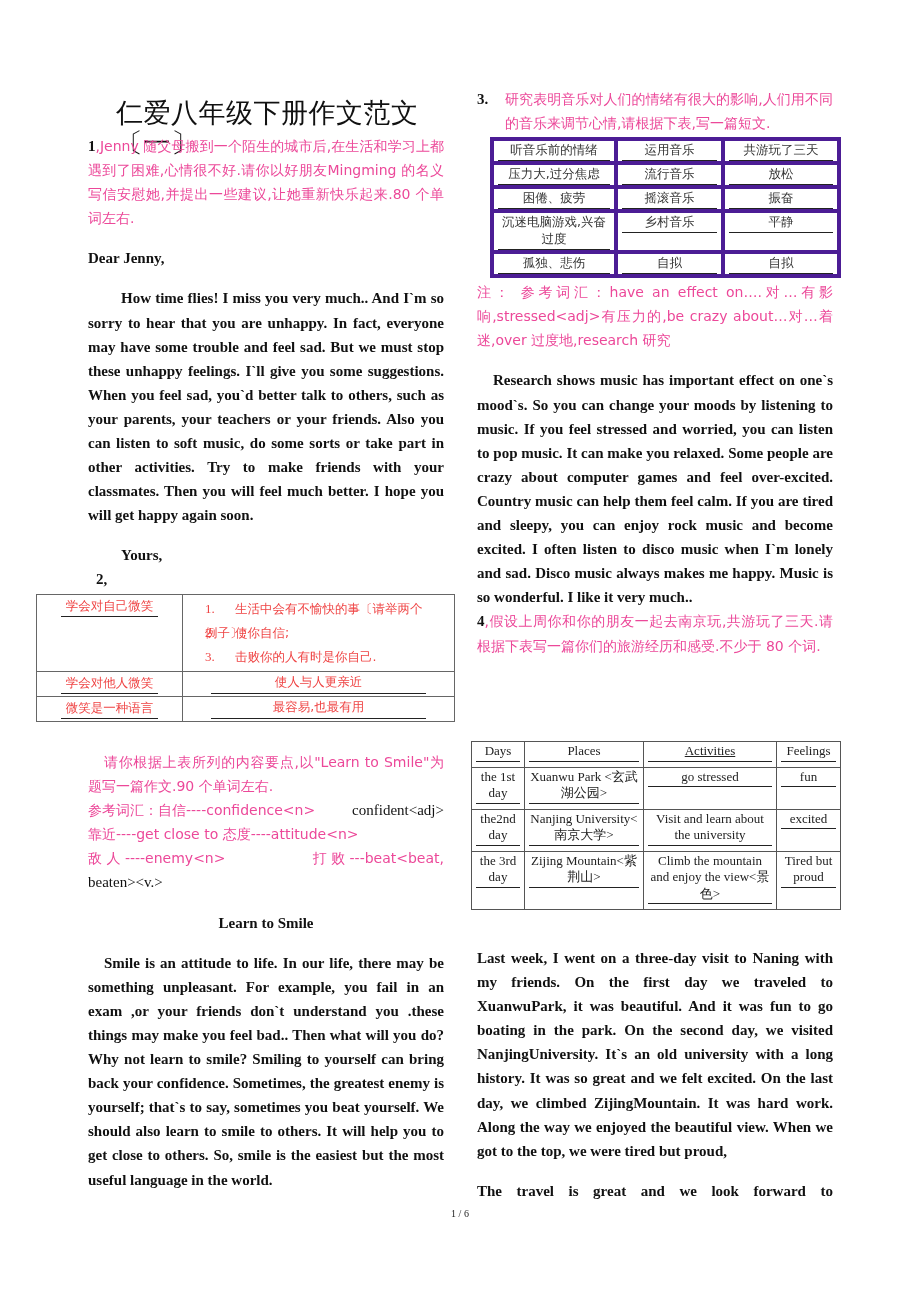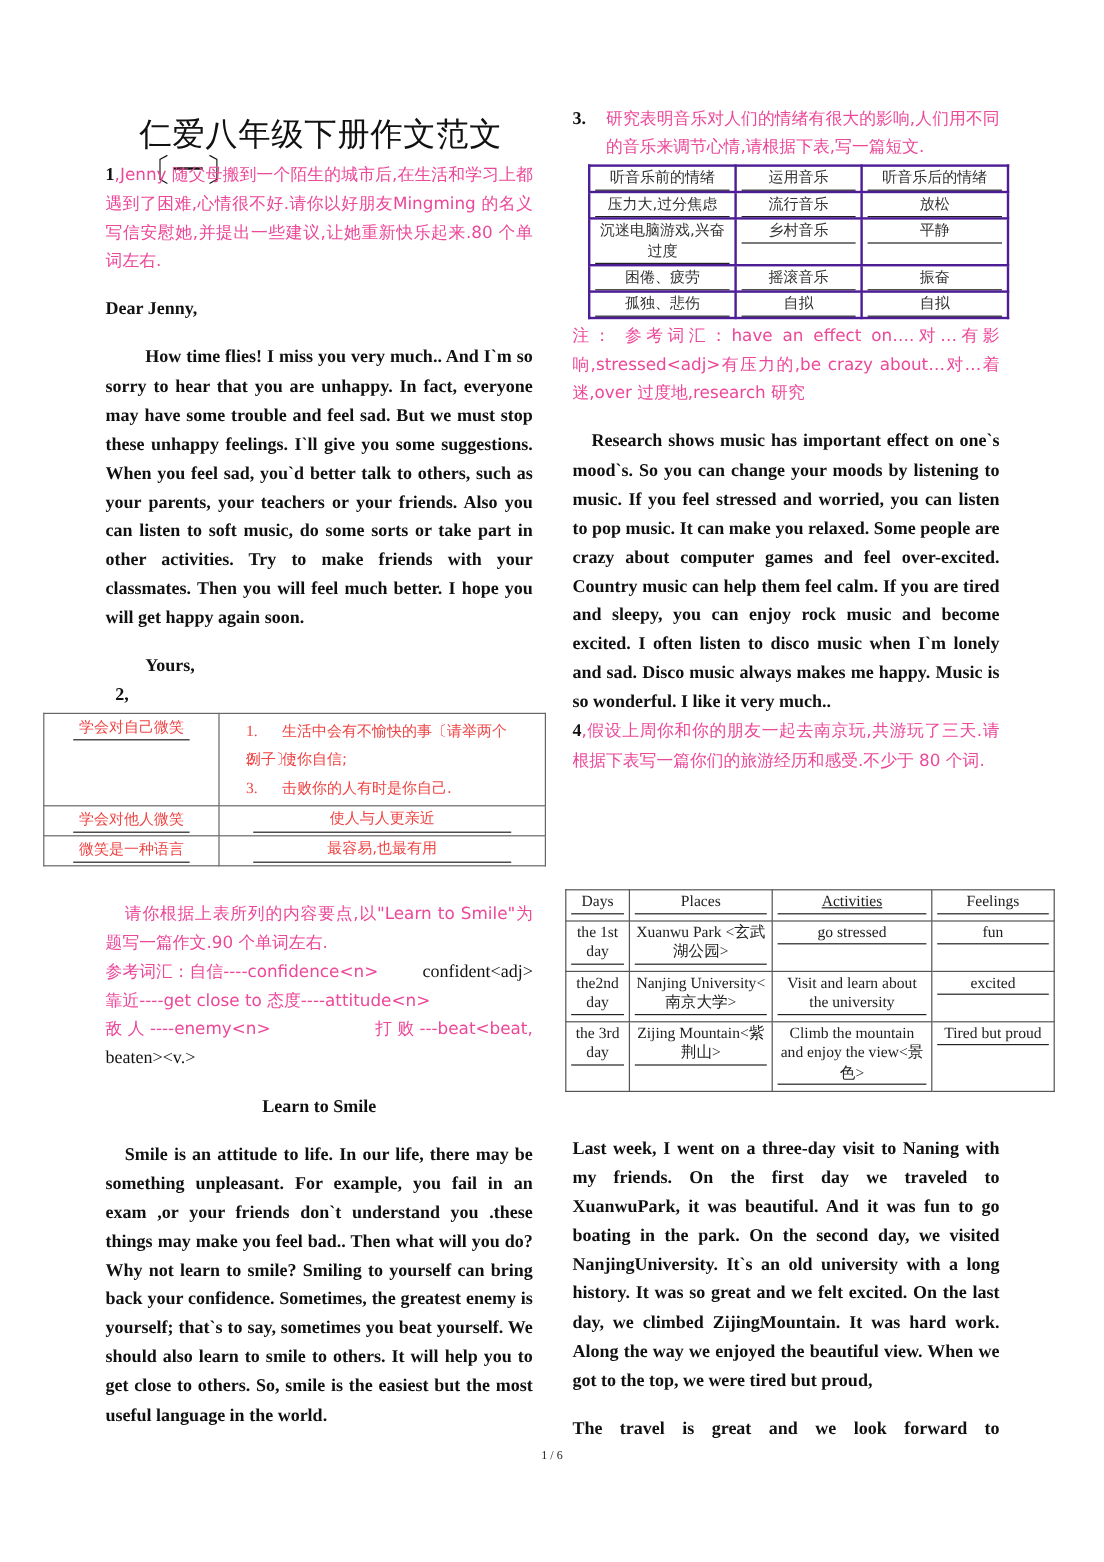--- a/index.html
+++ b/index.html
@@ -30,28 +30,28 @@
                 font-size: 12.5px; color: #ef4444; padding: 2px 22px; }
   table.t2 td.lab { width: 101px; text-align: center; line-height: 17px; }
   table.t2 .uline { border-bottom: 1.5px solid #222; display: block; padding-bottom: 2px; margin: 0 2px; }
   table.t2 ol { margin: 0; padding: 0; list-style: none; }
   table.t2 ol li { height: 24px; line-height: 24px; }
   table.t2 ol li .num { display: inline-block; width: 30px; font-family: "Liberation Serif", serif; font-size: 13px; }
   table.t2 .centered-u { text-align: center; border-bottom: 1.5px solid #222; margin: 0 6px; padding-bottom: 2px; }
 
   
   table.t3 { width: 351px; border-collapse: collapse; margin: 2px 0 0 13px; }
-  table.t3 td { border: 2px solid #4c1d95; font-family: "DejaVu Sans", sans-serif; font-size: 12.5px; color: #333;
+  table.t3 td { border: 4px solid #4c1d95; font-family: "DejaVu Sans", sans-serif; font-size: 12.5px; color: #333;
                 text-align: center; vertical-align: top; padding: 0 4px; line-height: 17px; }
   table.t3 .u { border-bottom: 1.5px solid #222; display: block; padding-bottom: 2px; }
   table.t3 td.c1 { width: 112px; }
   table.t3 td.c2 { width: 95px; }
 
   
-  table.t4 { position: absolute; left: 471px; top: 741px; width: 408px; border-collapse: collapse; }
+  table.t4 { position: absolute; left: 471px; top: 741px; width: 370px; border-collapse: collapse; }
   table.t4 td { border: 1px solid #555; font-size: 13px; color: #222; text-align: center; vertical-align: top;
                 padding: 1px 4px 5px; line-height: 16.5px; }
   table.t4 .u { border-bottom: 1.5px solid #222; display: block; padding-bottom: 1px; }
 
   .footer { position: absolute; top: 1208px; left: 0; width: 920px; text-align: center; font-size: 10px; color: #222; }
 </style>
 </head>
 <body>
 
 <div class="page">
@@ -124,54 +124,54 @@
     <table class="t3">
       <tbody>
           <tr>
         <td class="c1">
               <span class="u">听音乐前的情绪</span>
             </td>
         <td class="c2">
               <span class="u">运用音乐</span>
             </td>
         <td>
-              <span class="u">听音乐后的情绪</span>
+              <span class="u">共游玩了三天</span>
             </td>
       </tr>
       <tr>
         <td class="c1">
               <span class="u">压力大,过分焦虑</span>
             </td>
         <td class="c2">
               <span class="u">流行音乐</span>
             </td>
         <td>
               <span class="u">放松</span>
             </td>
       </tr>
       <tr>
         <td class="c1">
+              <span class="u">困倦、疲劳</span>
+            </td>
+        <td class="c2">
+              <span class="u">摇滚音乐</span>
+            </td>
+        <td>
+              <span class="u">振奋</span>
+            </td>
+      </tr>
+      <tr>
+        <td class="c1">
               <span class="u">沉迷电脑游戏,兴奋过度</span>
             </td>
         <td class="c2">
               <span class="u">乡村音乐</span>
             </td>
         <td>
               <span class="u">平静</span>
-            </td>
-      </tr>
-      <tr>
-        <td class="c1">
-              <span class="u">困倦、疲劳</span>
-            </td>
-        <td class="c2">
-              <span class="u">摇滚音乐</span>
-            </td>
-        <td>
-              <span class="u">振奋</span>
             </td>
       </tr>
       <tr>
         <td class="c1">
               <span class="u">孤独、悲伤</span>
             </td>
         <td class="c2">
               <span class="u">自拟</span>
             </td>
         <td>

